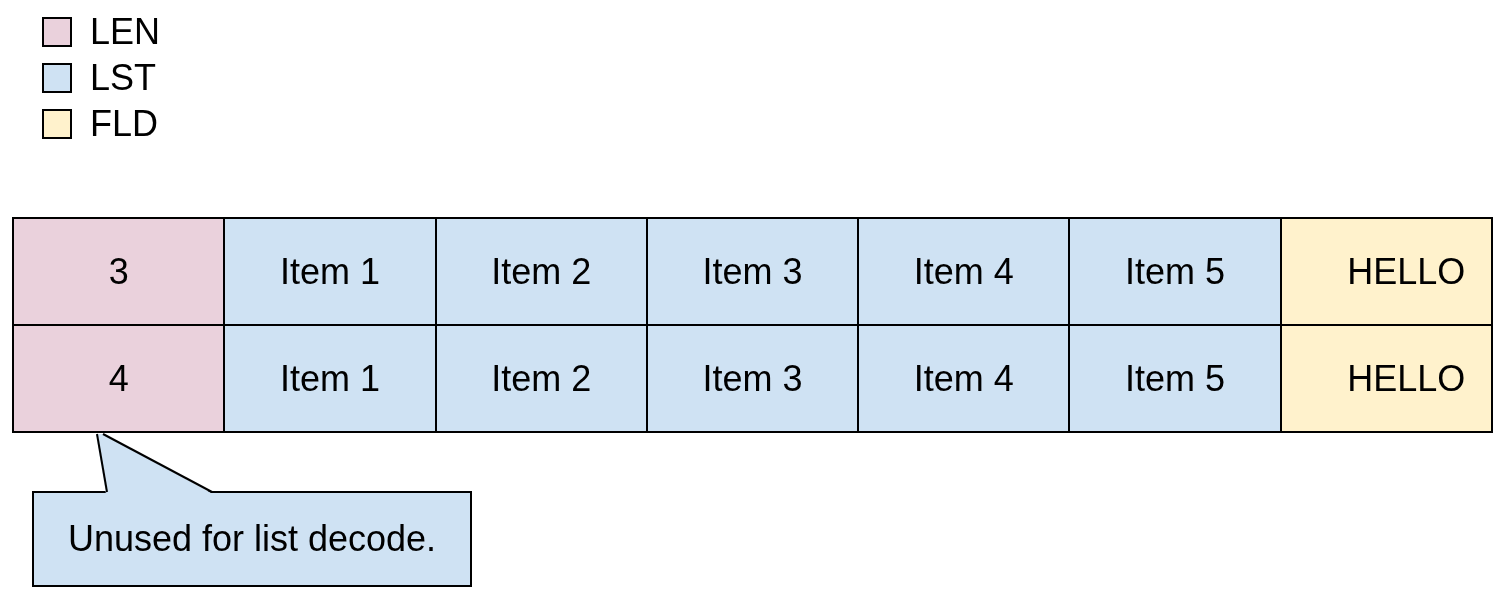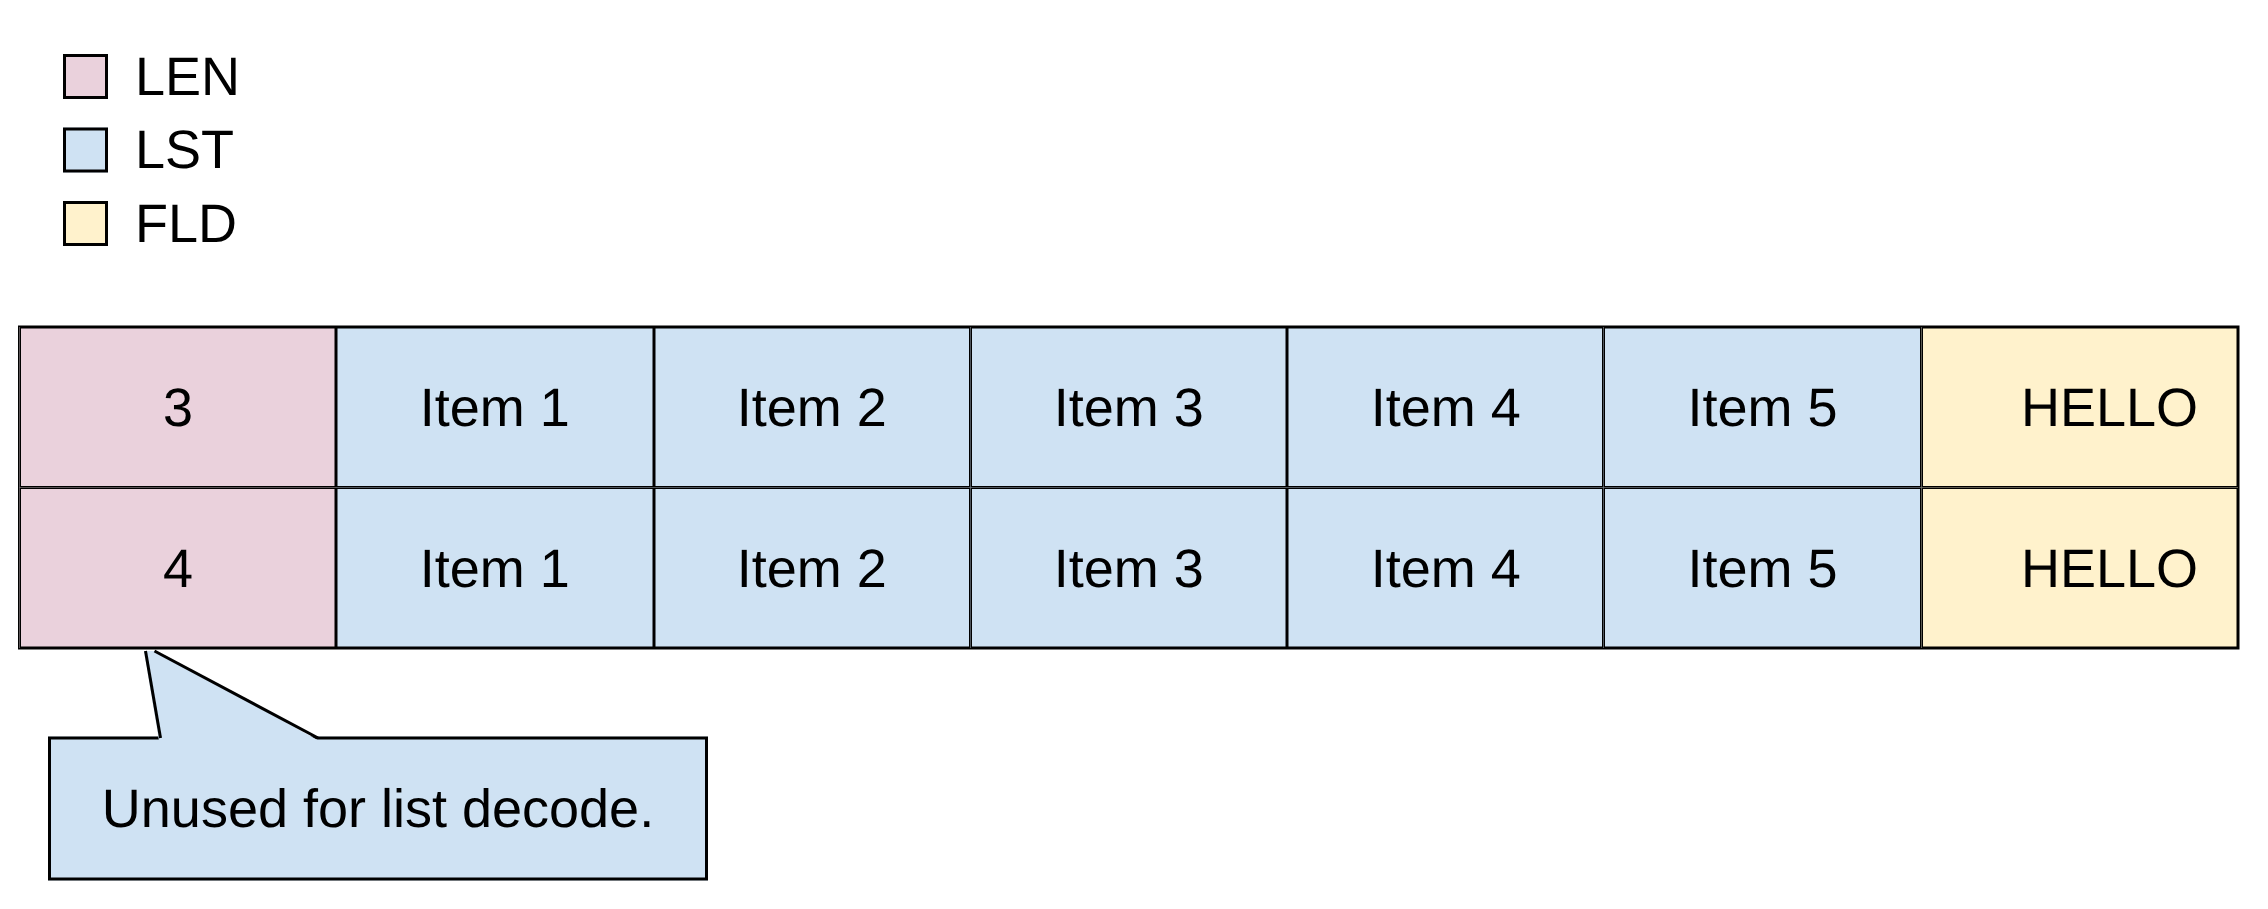--- a/index.html
+++ b/index.html
@@ -18,21 +18,20 @@
   .legend {
     position: absolute;
     left: 42px;
     top: 17px;
   }
   .legend-row {
     display: flex;
     align-items: center;
     height: 30px;
     margin-bottom: 16px;
-    margin-top: 19px;
   }
   .swatch {
     width: 30px;
     height: 30px;
     border: 2px solid var(--border, #000);
     flex: 0 0 auto;
   }
   .swatch.len { background: var(--len, #ead1dc); }
   .swatch.lst { background: var(--lst, #cfe2f3); }
   .swatch.fld { background: var(--fld, #fff2cc); }

